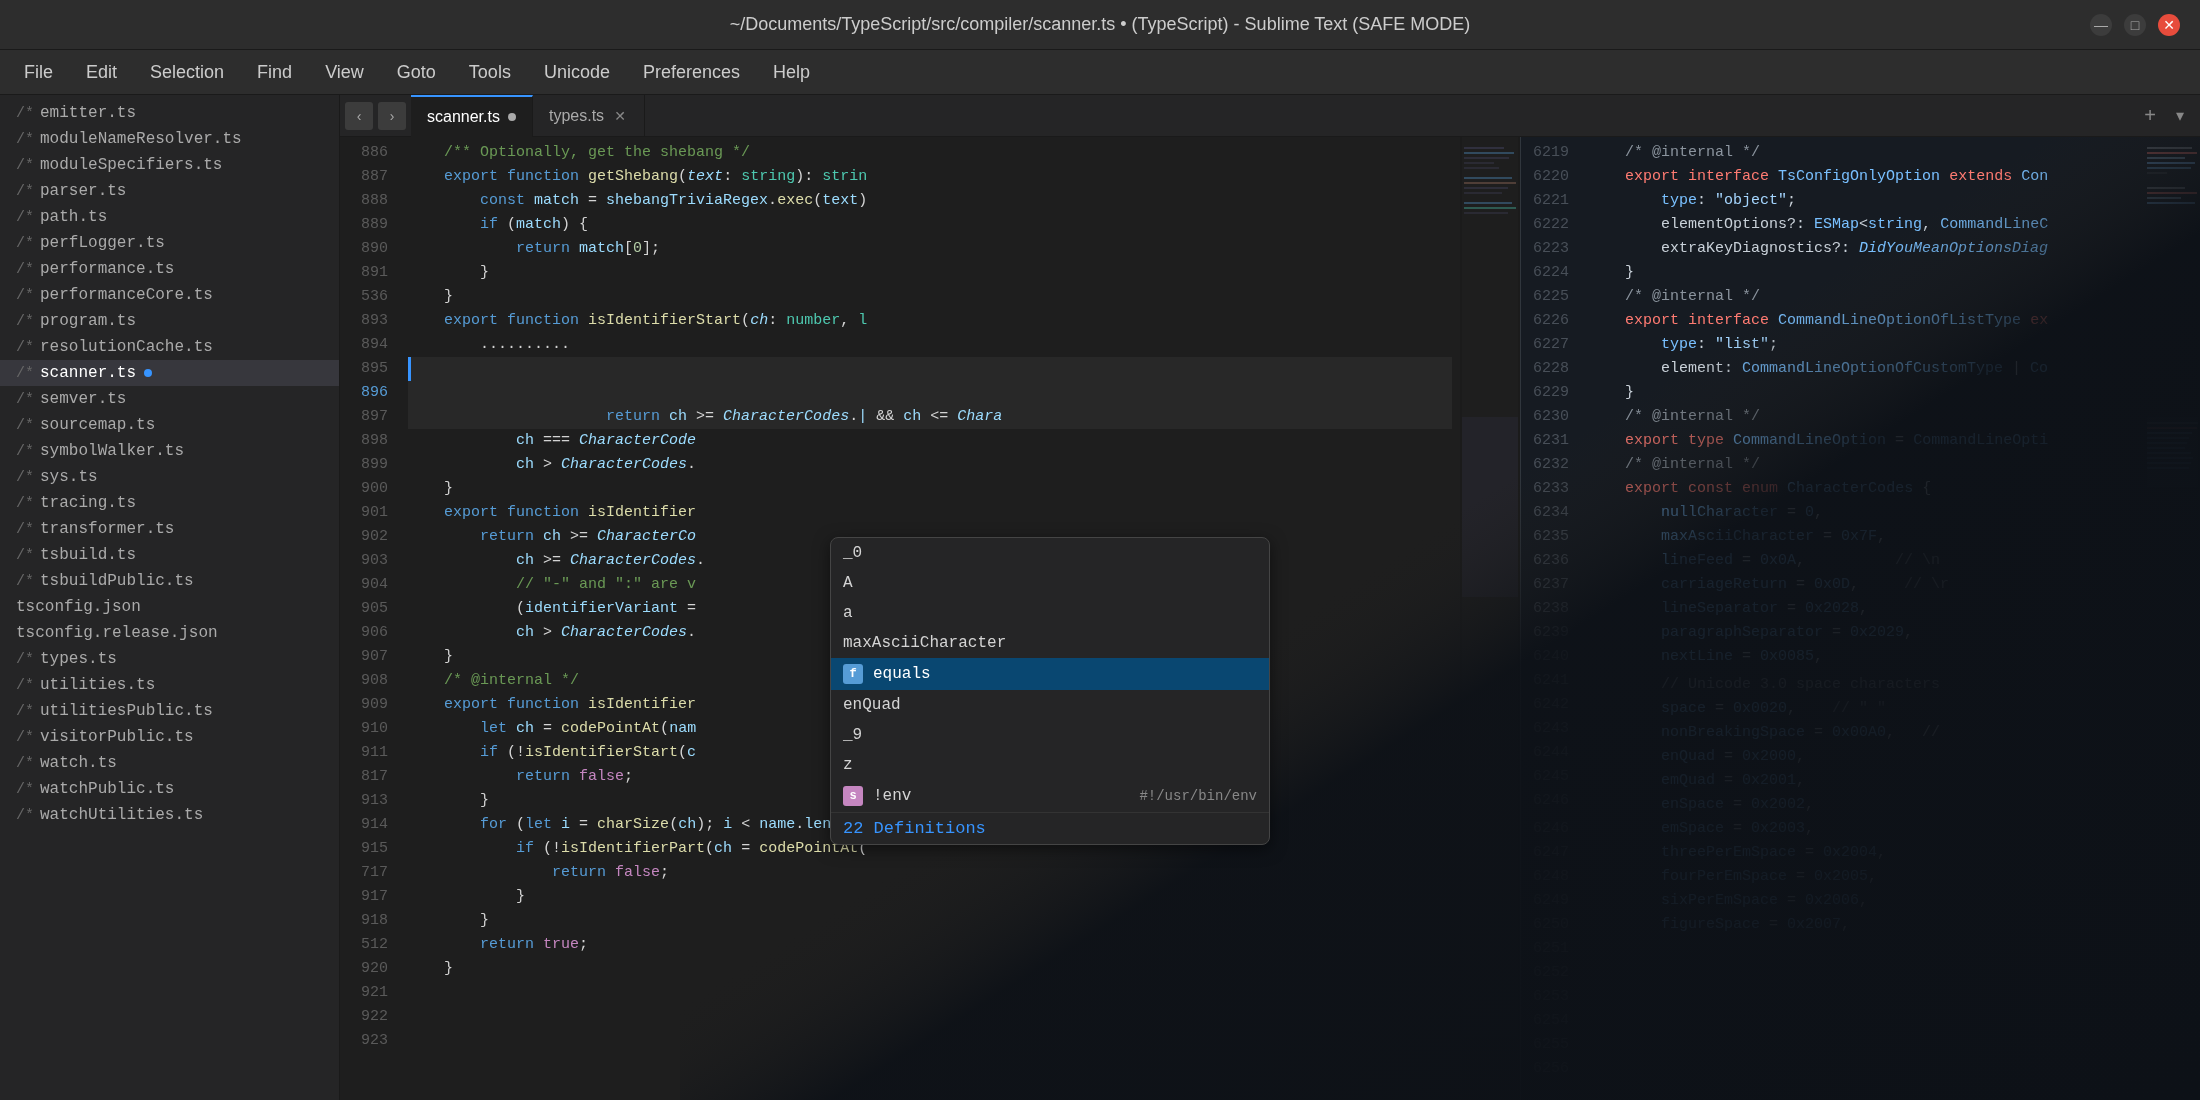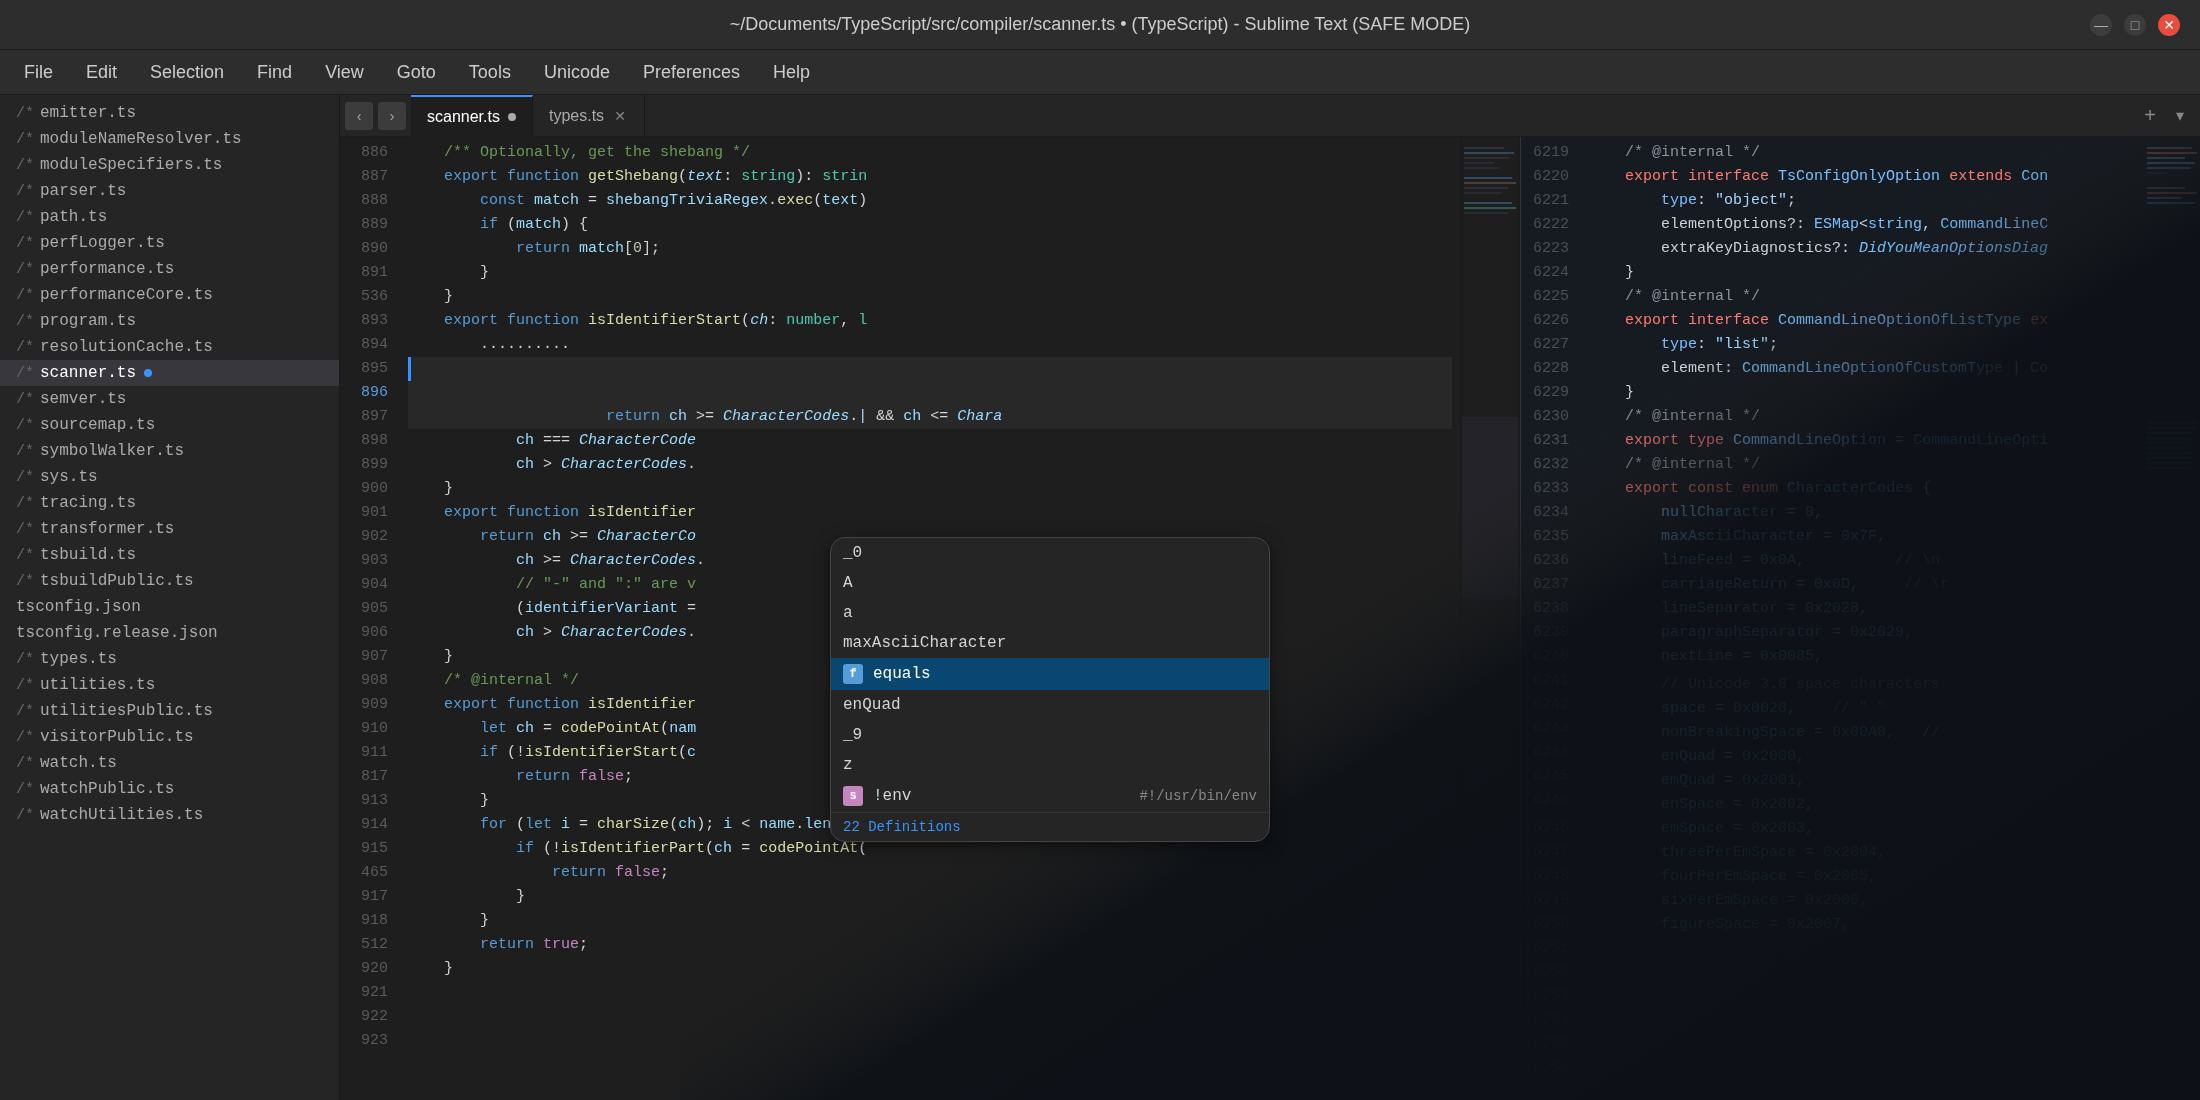--- a/index.html
+++ b/index.html
@@ -262,21 +262,21 @@
     .param { color: #9cdcfe; font-style: italic; }
 
     
     #autocomplete {
       position: absolute;
       top: 440px;
       left: 480px;
       width: 420px;
       background: #252526;
       border: 1px solid #454545;
-      border-radius: 15px;
+      border-radius: 8px;
       z-index: 20;
       font-size: 16px;
       box-shadow: 0 4px 16px rgba(0,0,0,0.5);
     }
     .ac-item {
       display: flex;
       align-items: center;
       padding: 6px 12px;
       color: #d4d4d4;
       cursor: pointer;
@@ -298,21 +298,21 @@
     .ac-icon.f-icon { background: #569cd6; }
     .ac-icon.s-icon { background: #c586c0; }
     .ac-label { flex: 1; }
     .ac-hint {
       color: #888;
       font-size: 14px;
     }
     .ac-defs {
       padding: 6px 12px;
       color: #3794ff;
-      font-size: 14px;
+      font-size: 17px;
       cursor: pointer;
       border-top: 1px solid #333;
     }
 
     
     .minimap {
       width: 80px;
       background: #1a1a1a;
       position: relative;
       overflow: hidden;
@@ -479,21 +479,21 @@
             <div>906</div>
             <div>907</div>
             <div>908</div>
             <div>909</div>
             <div>910</div>
             <div>911</div>
             <div>817</div>
             <div>913</div>
             <div>914</div>
             <div>915</div>
-            <div>465</div>
+            <div>717</div>
             <div>917</div>
             <div>918</div>
             <div>512</div>
             <div>920</div>
             <div>921</div>
             <div>922</div>
             <div>923</div>
           </div>
           <div class="code-lines">
             <span class="code-line">    <span class="cm">/** Optionally, get the shebang */</span></span>

